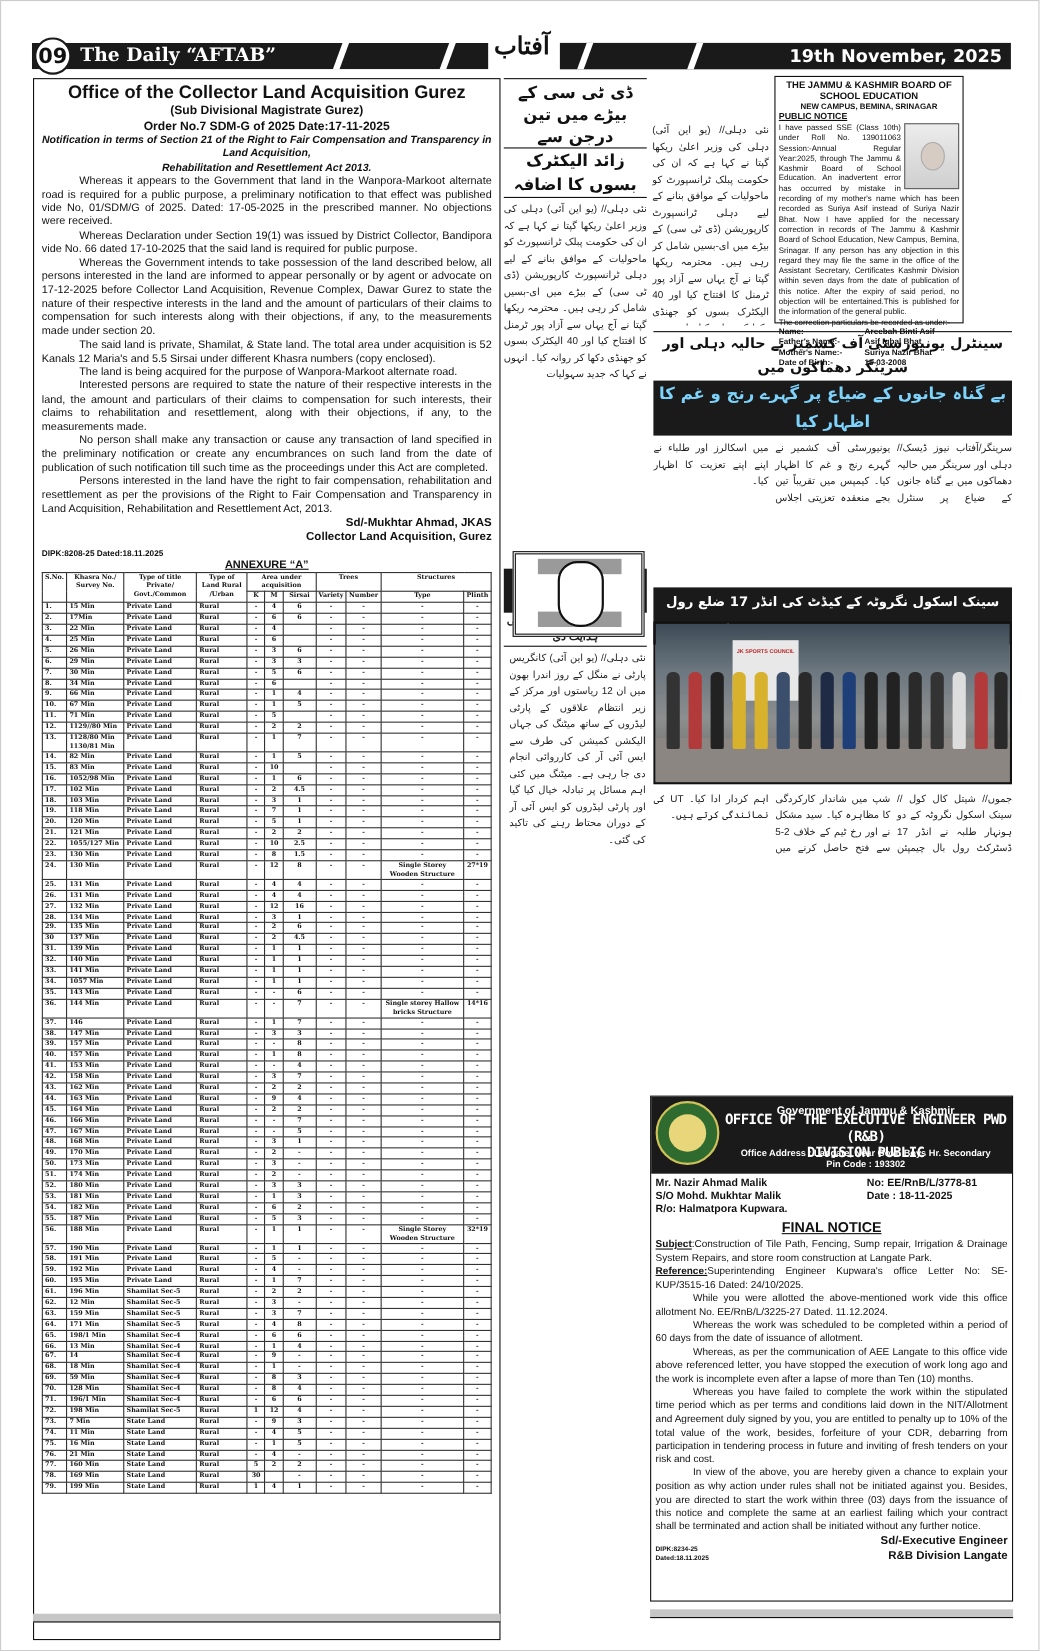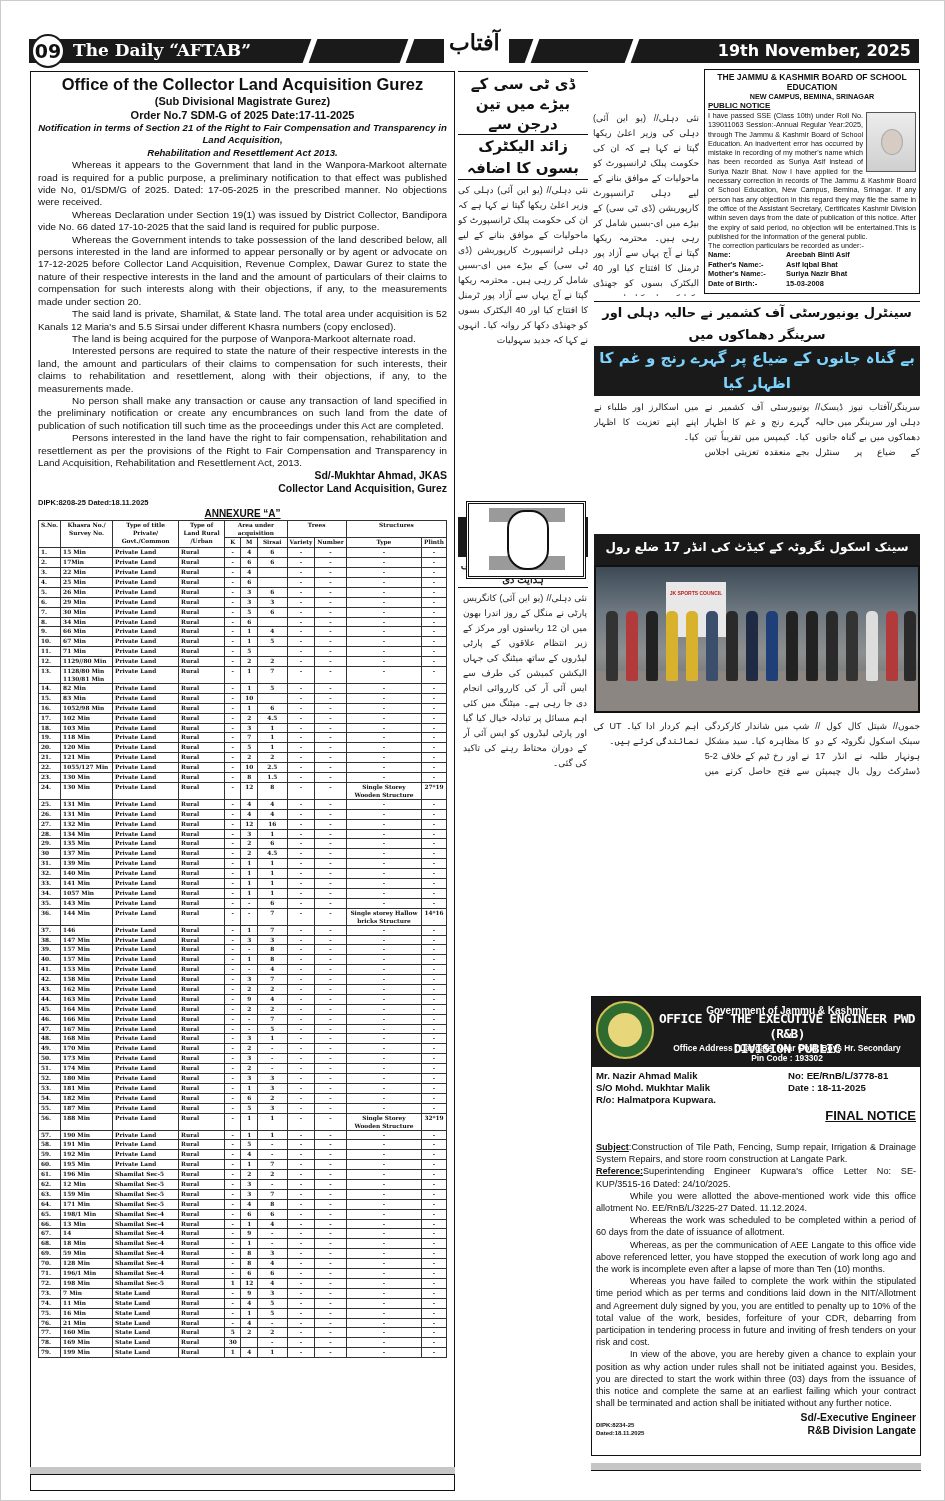--- a/index.html
+++ b/index.html
@@ -29,21 +29,21 @@
 .c{text-align:center}
 
 
 .urdu-col{position:absolute;left:457px;top:70px;width:130px}
 .u-head1{font:bold 15px "DejaVu Sans",sans-serif;direction:rtl;text-align:center;border-top:1.5px solid #111;padding-top:2px;line-height:20px}
 .u-head2{font:bold 15px "DejaVu Sans",sans-serif;direction:rtl;text-align:center;border-top:1px solid #111;border-bottom:1px solid #111;line-height:22px}
 .u-text{direction:rtl;text-align:justify;font-size:9px;line-height:15px;color:#222}
 .blackbar{background:#1a1a1a;color:#fff;direction:rtl;text-align:center;font:bold 11px "DejaVu Sans",sans-serif;line-height:20px}
 
 
-.bose{position:absolute;left:703px;top:68px;width:216px;height:225px;border:1.5px solid #111;padding:2px 3px}
+.bose{position:absolute;left:703px;top:68px;width:172px;height:225px;border:1.5px solid #111;padding:2px 3px}
 .bose-h{text-align:center;font:bold 8.6px "Liberation Sans",sans-serif;line-height:10px}
 .bose-s{text-align:center;font:bold 7.2px "Liberation Sans",sans-serif;line-height:9px}
 .bose-pn{font:bold 8px "Liberation Sans",sans-serif;text-decoration:underline;line-height:10px}
 .bose-p{font-size:7.2px;line-height:9.3px;text-align:justify}
 .bose-photo{float:right;width:50px;height:60px;border:1px solid #555;background:linear-gradient(#ececec,#cfcfcf);margin:1px 0 2px 3px;position:relative}
 .bose-photo .face{position:absolute;left:14px;top:16px;width:22px;height:26px;border-radius:50%;background:#d6ccc4;border:1px solid #aaa}
 .bose-kv{display:flex;font:bold 7.4px "Liberation Sans",sans-serif;line-height:9.4px}
 .bose-kv span:first-child{width:78px}
 
 
@@ -67,21 +67,21 @@
 
 .pwd{position:absolute;left:590px;top:995px;width:330px;height:460px;border:1.5px solid #111}
 .pwd-head{background:#1a1a1a;color:#fff;height:70px;position:relative}
 .pwd-logo{position:absolute;left:4px;top:4px;width:58px;height:58px;border-radius:50%;background:#2f6b2f;border:2px solid #cfc25a}
 .pwd-logo .inner{position:absolute;left:10px;top:10px;width:34px;height:34px;border-radius:50%;background:#e8d67a}
 .pwd-t1{position:absolute;left:64px;top:8px;width:262px;text-align:center;font:bold 10px "Liberation Sans",sans-serif}
 .pwd-t2{position:absolute;left:64px;top:14px;width:262px;text-align:center;font:bold 12.8px "DejaVu Sans Mono",monospace;letter-spacing:-0.6px;line-height:15px}
 .pwd-t3{position:absolute;left:64px;top:46px;width:262px;text-align:center;font:bold 8.4px "Liberation Sans",sans-serif;line-height:10px}
 .pwd-body{padding:3px 4px}
 .pwd-to{display:flex;justify-content:space-between;font:bold 9.6px "Liberation Sans",sans-serif;line-height:12px}
-.pwd-fn{text-align:right;font:bold 13px "Liberation Sans",sans-serif;text-decoration:underline;margin:2px 0 18px}
+.pwd-fn{text-align:center;font:bold 13px "Liberation Sans",sans-serif;text-decoration:underline;margin:2px 0 2px}
 .pwd-p{font-size:9.1px;line-height:12.2px;text-align:justify}
 .pwd-p.ind{text-indent:34px}
 .pwd-foot{display:flex;justify-content:space-between;align-items:flex-end;margin-top:2px}
 .pwd-dipk{font:bold 6px "Liberation Sans",sans-serif;line-height:8px}
 .pwd-sign{text-align:right;font:bold 10.4px "Liberation Sans",sans-serif;line-height:13px}
 .u{text-decoration:underline;font-weight:bold}
 .footbar{position:absolute;left:590px;top:1462px;width:330px;height:8px;background:#c6c6c6;border-bottom:1.5px solid #111}
 .footbar-l{position:absolute;left:29px;top:1466px;width:425px;height:8px;background:#c6c6c6;border-bottom:1.5px solid #111}
 </style>
 </head>

